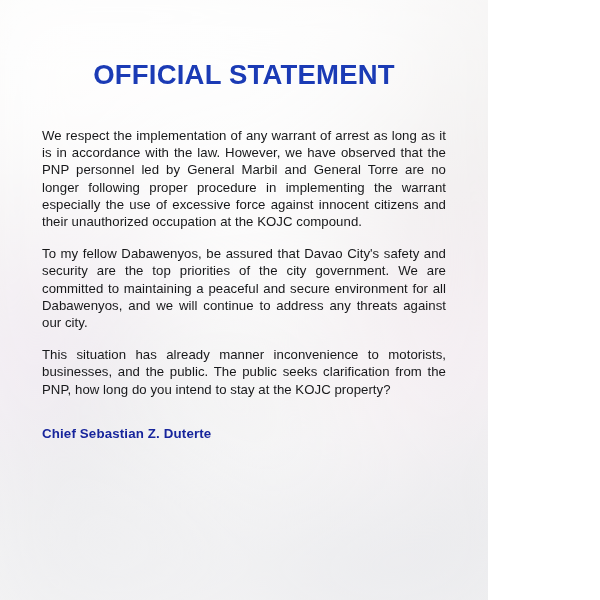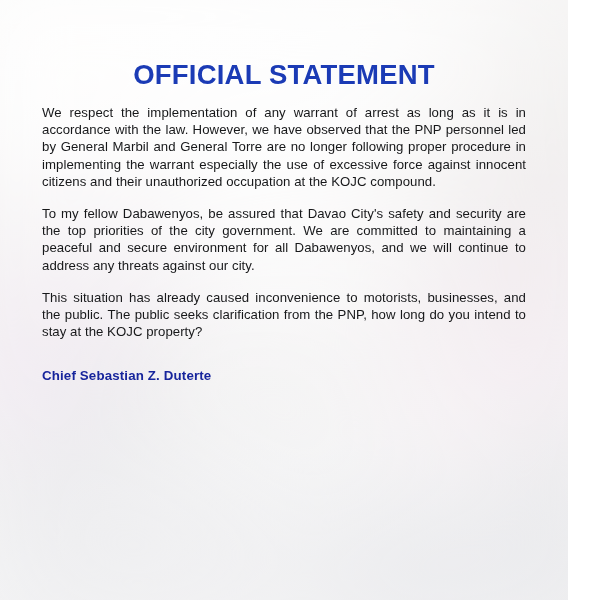--- a/index.html
+++ b/index.html
@@ -3,21 +3,21 @@
 <meta charset="utf-8">
 <style>
   html, body {
     margin: 0;
     padding: 0;
     background: #ffffff;
   }
 
   #statement-card {
     position: relative;
-    width: 568px;
+    width: 488px;
     height: 600px;
     overflow: hidden;
     background: #eeecec;
     font-family: "Liberation Sans", sans-serif;
     -webkit-font-smoothing: antialiased;
   }
 
   
   .bg-layer {
     position: absolute;
@@ -77,21 +77,21 @@
     padding-top: 59px;
     text-align: center;
     font-size: 27.5px;
     font-weight: 700;
     letter-spacing: 0.2px;
     color: #1b3bb5;
     text-shadow: 0 1px 1px rgba(255,255,255,0.85);
   }
 
   #body-copy {
-    margin-top: 13px;
+    margin-top: 36px;
     padding: 0 6px;
   }
 
   .para {
     margin: 0 0 15px 0;
     font-size: 13.2px;
     line-height: 17.2px;
     color: #17181a;
     text-align: justify;
     text-justify: inter-word;
@@ -120,21 +120,21 @@
   <div class="bg-layer bg-blobs"></div>
   <div class="bg-layer bg-veil"></div>
 
   <div class="content">
 
     <h1 id="headline">OFFICIAL STATEMENT</h1>
 
     <div id="body-copy">
       <p class="para">We respect the implementation of any warrant of arrest as long as it is in accordance with the law. However, we have observed that the PNP personnel led by General Marbil and General Torre are no longer following proper procedure in implementing the warrant especially the use of excessive force against innocent citizens and their unauthorized occupation at the KOJC compound.</p>
       <p class="para">To my fellow Dabawenyos, be assured that Davao City's safety and security are the top priorities of the city government. We are committed to maintaining a peaceful and secure environment for all Dabawenyos, and we will continue to address any threats against our city.</p>
-      <p class="para">This situation has already caused inconvenience to motorists, businesses, and the public. The public seeks clarification from the PNP, how long do you intend to stay at the KOJC property?</p>
+      <p class="para">This situation has already manner inconvenience to motorists, businesses, and the public. The public seeks clarification from the PNP, how long do you intend to stay at the KOJC property?</p>
     </div>
 
     <div id="signature">
       <span class="sig-line">Chief Sebastian Z. Duterte</span>
     </div>
 
   </div>
 </div>
 
 </body></html>

